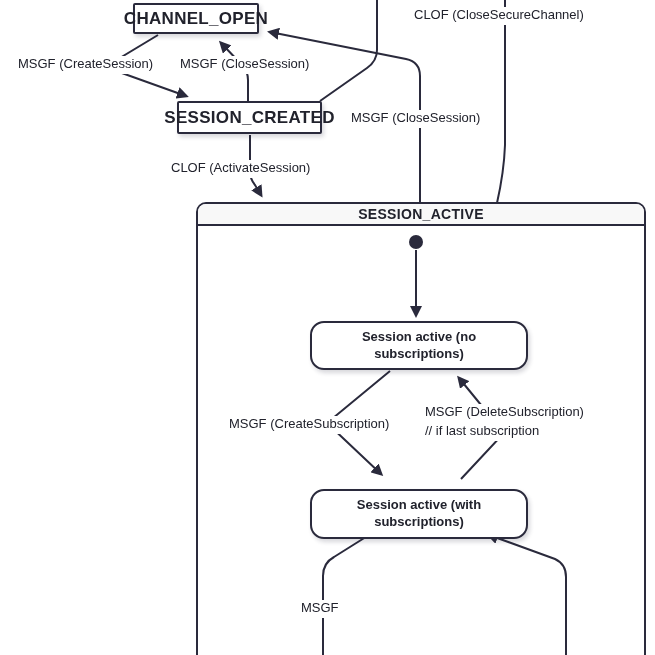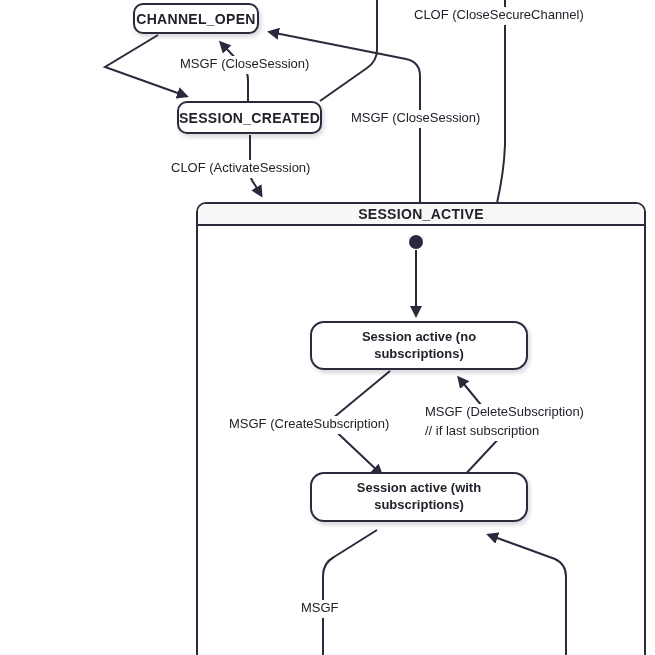--- a/index.html
+++ b/index.html
@@ -31,21 +31,21 @@
   .state {
     position: absolute; z-index: 4;
     border: 2px solid #2a2a3c;
     background: #ffffff;
     display: flex; align-items: center; justify-content: center;
     text-align: center;
     font-weight: bold;
     box-sizing: border-box;
     box-shadow: 2px 3px 4px rgba(40,40,60,0.18);
   }
-  .state.simple { border-radius: 10px; font-size: 14px; letter-spacing: 0.3px; }
+  .state.simple { border-radius: 2px; font-size: 17px; letter-spacing: 0.3px; }
   .state.inner  { border-radius: 14px; font-size: 13px; line-height: 1.3; }
   .state.inner .wrap { width: 155px; }
   .lbl {
     position: absolute; z-index: 3;
     background: #ffffff;
     font-size: 13px;
     text-align: left;
     line-height: 1.15;
     padding: 1px 0 2px 0;
   }
@@ -75,20 +75,21 @@
       <path d="M250,135 L250,171 Q250,179 255,185 L261,195" marker-end="url(#arrow)"></path>
       <path d="M416,250 L416,315" marker-end="url(#arrow)"></path>
       <path d="M390,371 L327,423 L381,474" marker-end="url(#arrow)"></path>
       <path d="M461,479 L504,433 L459,378" marker-end="url(#arrow)"></path>
       <path d="M377,530 L334,557 Q323,563 323,576 L323,656"></path>
       <path d="M566,656 L566,577 Q566,564 555,559 L489,535" marker-end="url(#arrow)"></path>
     </g>
     <circle cx="416" cy="242" r="7" fill="#2a2a3c" stroke="none"></circle>
   </svg>
 
+  <div class="lbl" style="left:18px; top:56px; width:150px;">MSGF (CreateSession)</div>
 
   <div class="lbl" style="left:180px; top:56px; width:138px;">MSGF (CloseSession)</div>
 
   <div class="lbl" style="left:351px; top:110px; width:138px;">MSGF (CloseSession)</div>
 
   <div class="lbl" style="left:171px; top:160px; width:158px;">CLOF (ActivateSession)</div>
 
   <div class="lbl" style="left:414px; top:7px; width:182px;">CLOF (CloseSecureChannel)</div>
 
   <div class="lbl" style="left:425px; top:404px; width:182px;">
@@ -101,17 +102,17 @@
   <div class="lbl" style="left:301px; top:600px; width:42px;">MSGF</div>
 
   <div class="state simple" style="left:133px; top:3px; width:126px; height:31px;">CHANNEL_OPEN</div>
 
   <div class="state simple" style="left:177px; top:101px; width:145px; height:33px;">SESSION_CREATED</div>
 
   <div class="state inner" style="left:310px; top:321px; width:218px; height:49px;">
     <div class="wrap">Session active (no subscriptions)</div>
   </div>
 
-  <div class="state inner" style="left:310px; top:472px; width:218px; height:50px;">
+  <div class="state inner" style="left:310px; top:489px; width:218px; height:50px;">
     <div class="wrap">Session active (with subscriptions)</div>
   </div>
 
 </div>
 
 </body></html>

